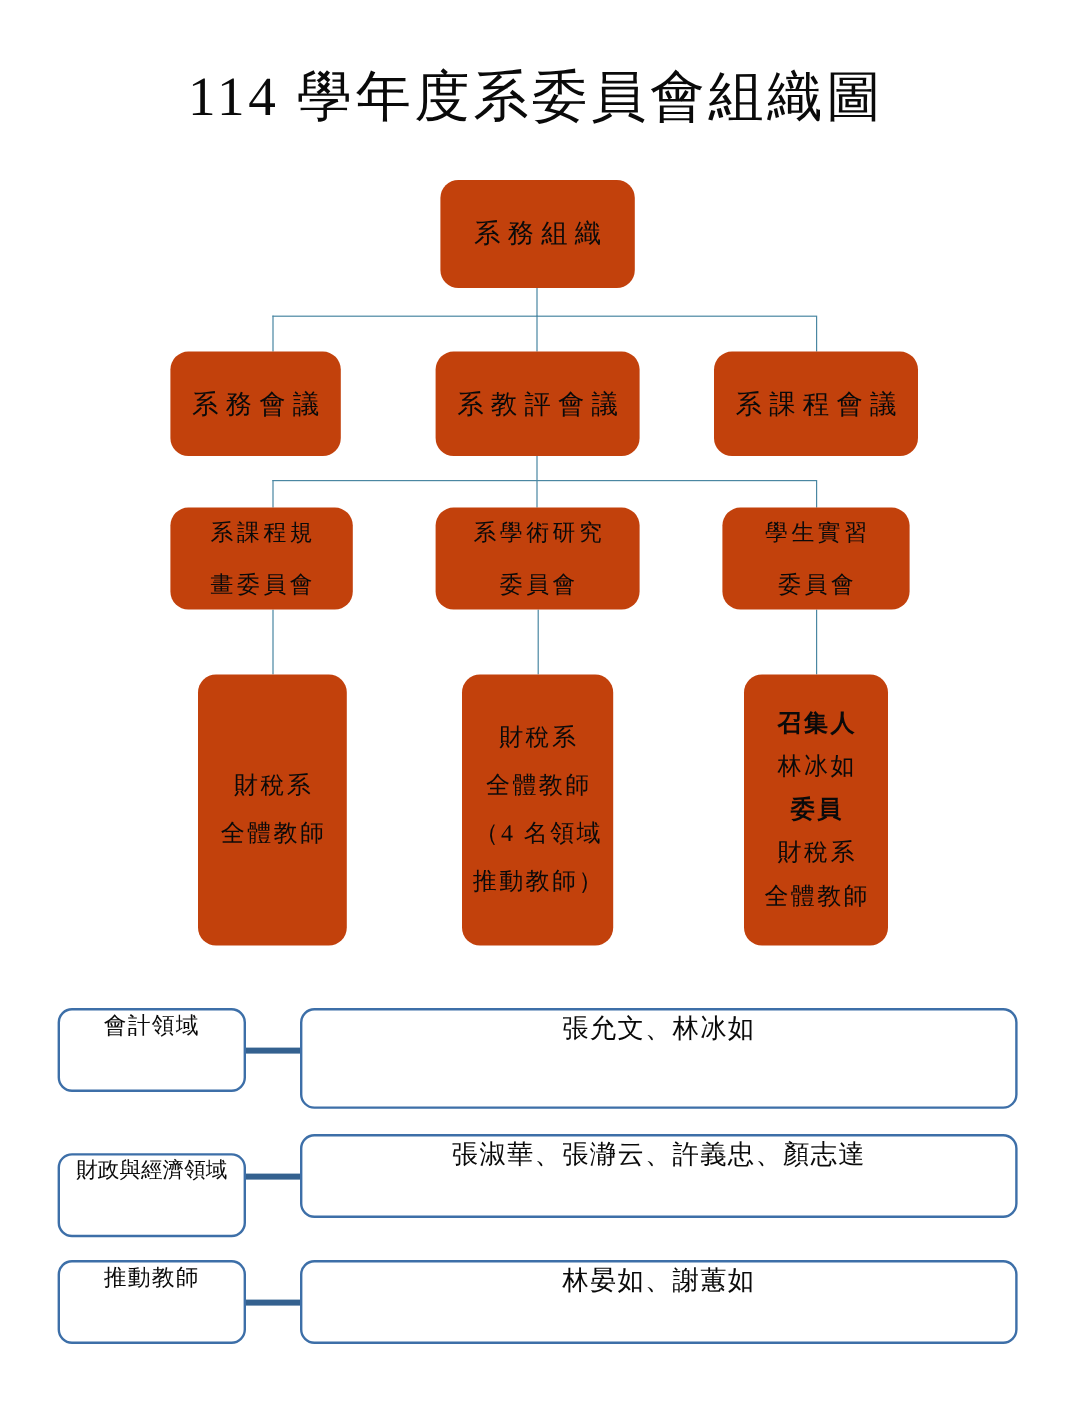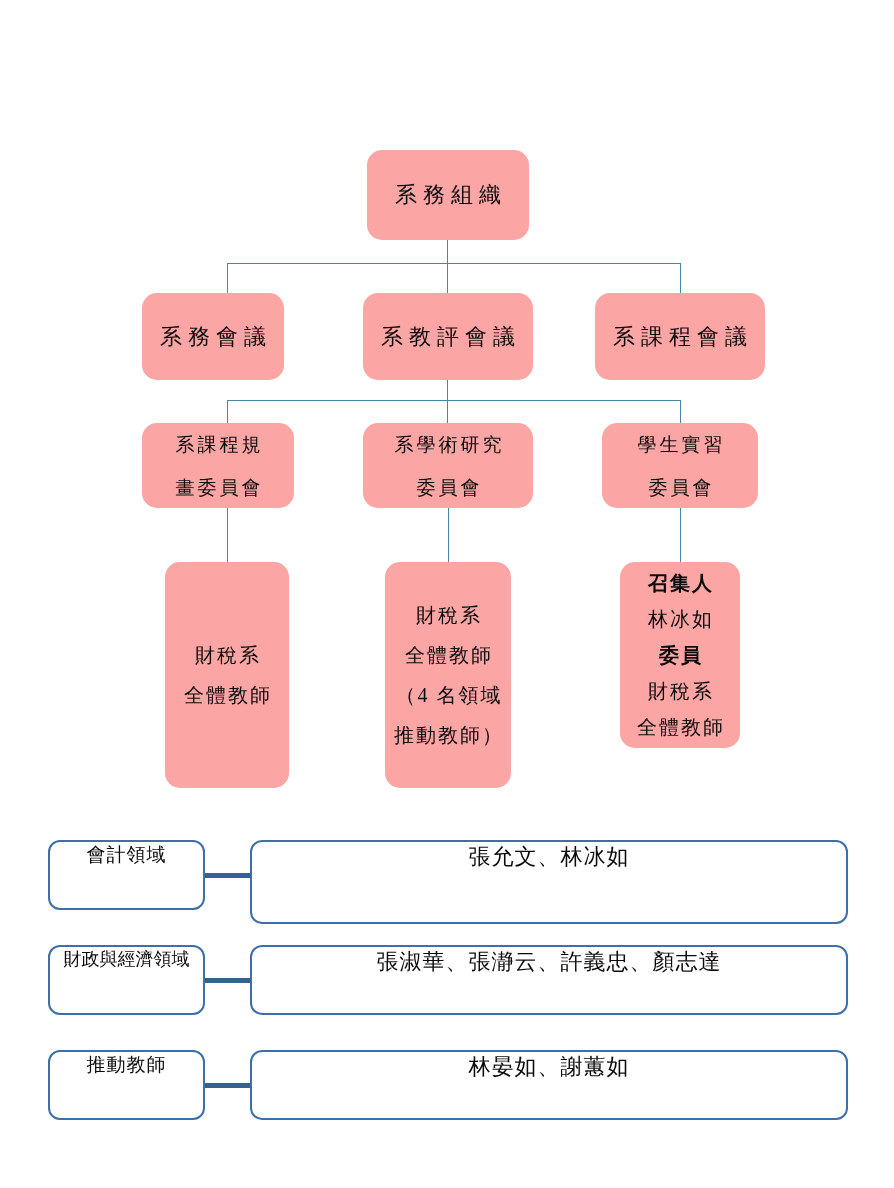--- a/index.html
+++ b/index.html
@@ -10,52 +10,53 @@
     font-family:"Liberation Serif","DejaVu Serif",serif;
     overflow:hidden;
   }
   .title {
     position:absolute; top:50px; left:0; width:100%;
     text-align:center; font-size:46px; font-weight:normal;
     letter-spacing:3px; white-space:nowrap;
   }
   
   .node {
-    position:absolute; background:#fca5a5; border-radius:15px;
+    position:absolute; background:#c2410c; border-radius:15px;
     display:flex; flex-direction:column; align-items:center; justify-content:center;
     text-align:center;
   }
   .node .ln { display:block; }
   .lvl12 { font-size:22px; letter-spacing:6px; text-indent:6px; }
   .lvl3  { font-size:19px; letter-spacing:3px; text-indent:3px; line-height:43px; }
   .lvl4  { font-size:20px; letter-spacing:2px; text-indent:2px; line-height:40px; }
   .lvl4b { font-size:20px; letter-spacing:2px; text-indent:2px; line-height:36px; }
   .bold  { font-weight:bold; }
   
   .vline { position:absolute; width:1px; background:#4A87A2; }
   .hline { position:absolute; height:1px; background:#4A87A2; }
   
   .obox {
     position:absolute; background:#ffffff;
     border:2.5px solid #3D6FA8; border-radius:12px;
     display:flex; justify-content:center;
     text-align:center;
   }
   .dlabel  { font-size:19px; letter-spacing:1px; }
-  .dlabel-sm { font-size:18px; letter-spacing:0; }
+  .dlabel-sm { font-size:18px; letter-spacing:0;margin-top:16px; }
   .dmembers { font-size:22px; letter-spacing:1px; }
   .thick {
     position:absolute; height:5px; background:#34618F;
   }
 </style>
 </head>
 <body>
 
 <div class="canvas">
 
+  <h1 class="title">114 學年度系委員會組織圖</h1>
 
   <div class="vline" style="left:447px;top:240px;height:24px"></div>
   <div class="hline" style="left:227px;top:263px;width:453px"></div>
   <div class="vline" style="left:227px;top:263px;height:30px"></div>
   <div class="vline" style="left:447px;top:263px;height:30px"></div>
   <div class="vline" style="left:680px;top:263px;height:30px"></div>
 
   <div class="vline" style="left:447px;top:380px;height:20px"></div>
   <div class="hline" style="left:227px;top:400px;width:453px"></div>
   <div class="vline" style="left:227px;top:400px;height:23px"></div>
@@ -96,21 +97,21 @@
   <div class="node lvl4" style="left:165px;top:562px;width:124px;height:226px">
     <span class="ln">財稅系</span>
     <span class="ln">全體教師</span>
   </div>
   <div class="node lvl4" style="left:385px;top:562px;width:126px;height:226px">
     <span class="ln">財稅系</span>
     <span class="ln">全體教師</span>
     <span class="ln">（4 名領域</span>
     <span class="ln">推動教師）</span>
   </div>
-  <div class="node lvl4b" style="left:620px;top:562px;width:120px;height:186px">
+  <div class="node lvl4b" style="left:620px;top:562px;width:120px;height:226px">
     <span class="ln bold">召集人</span>
     <span class="ln">林冰如</span>
     <span class="ln bold">委員</span>
     <span class="ln">財稅系</span>
     <span class="ln">全體教師</span>
   </div>
 
   <div class="obox dlabel" style="left:48px;top:840px;width:157px;height:70px">
     <span>會計領域</span>
   </div>

